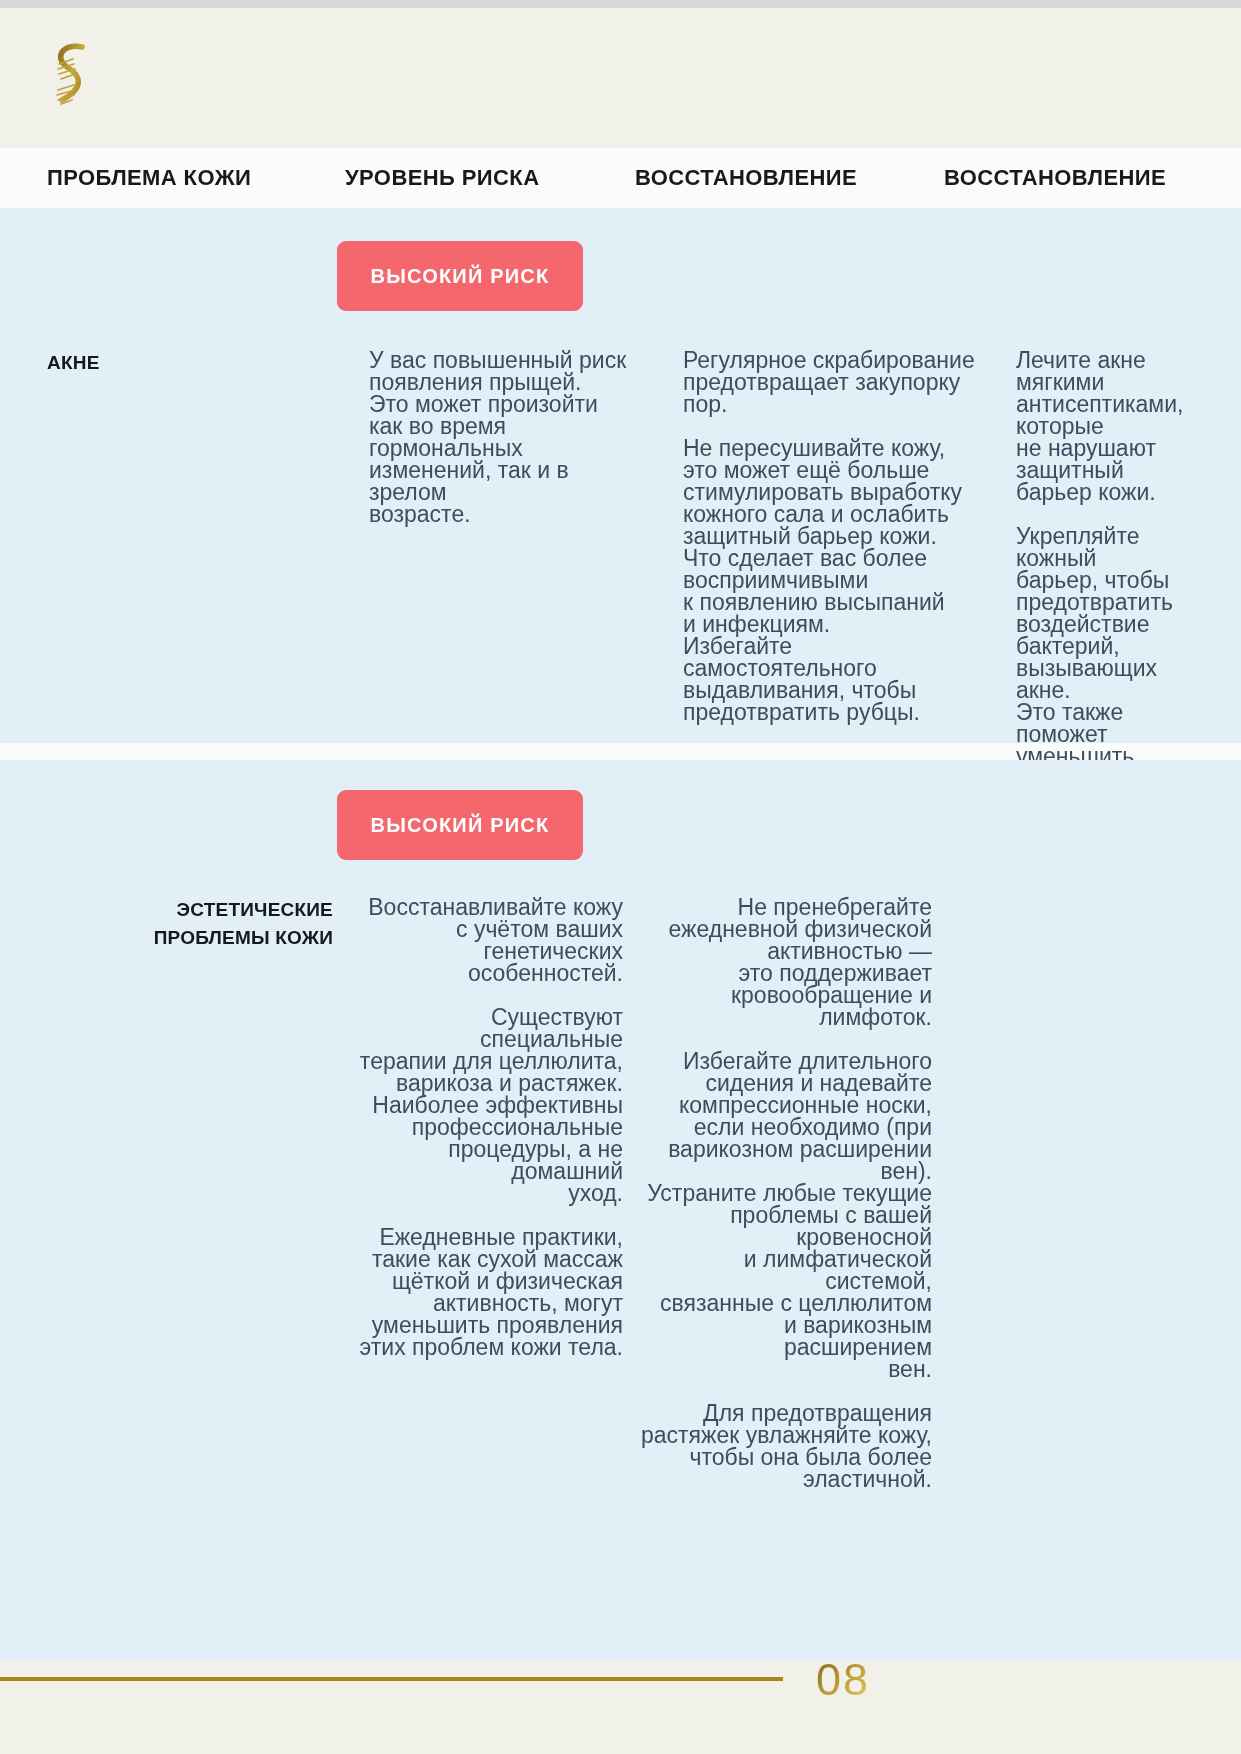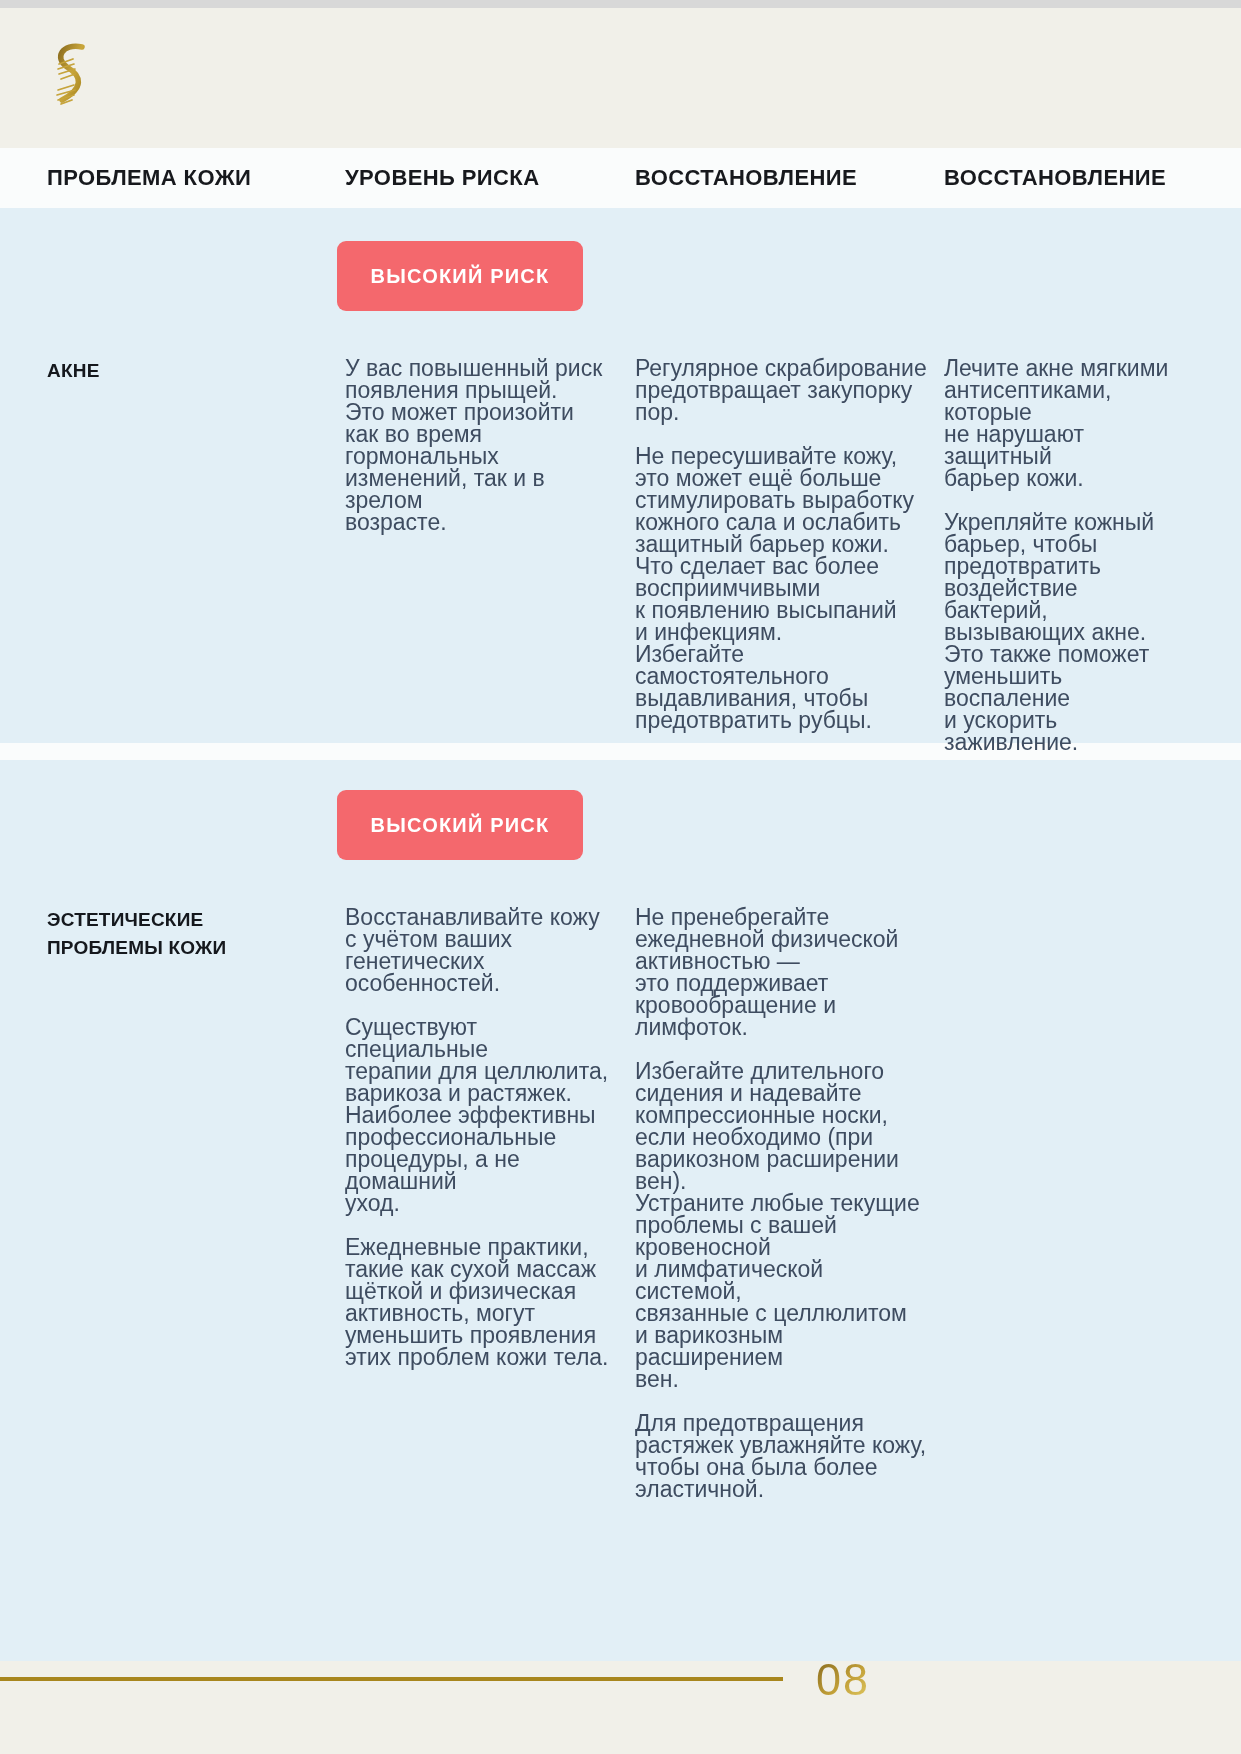--- a/index.html
+++ b/index.html
@@ -48,22 +48,22 @@
   .badge{
     position:absolute;left:337px;
     width:246px;height:70px;
     background:#f4686d;border-radius:9px;
     display:flex;align-items:center;justify-content:center;
     color:#ffffff;font-size:20px;font-weight:700;letter-spacing:1.2px;
   }
   .section-1 .badge{top:33px;}
   .section-2 .badge{top:30px;}
   .row{position:absolute;left:0;}
-  .section-1 .row{top:149px;}
-  .section-2 .row{top:146px;}
+  .section-1 .row{top:141px;gap:24px;}
+  .section-2 .row{top:136px;text-align:right;}
   .cell{
     font-size:23px;line-height:22px;color:#3e4c60;
     white-space:pre-line;
     padding-right:12px;
   }
   .cell.problem{
     font-size:19px;line-height:28px;font-weight:700;color:#15181d;
     letter-spacing:.2px;
   }
   

